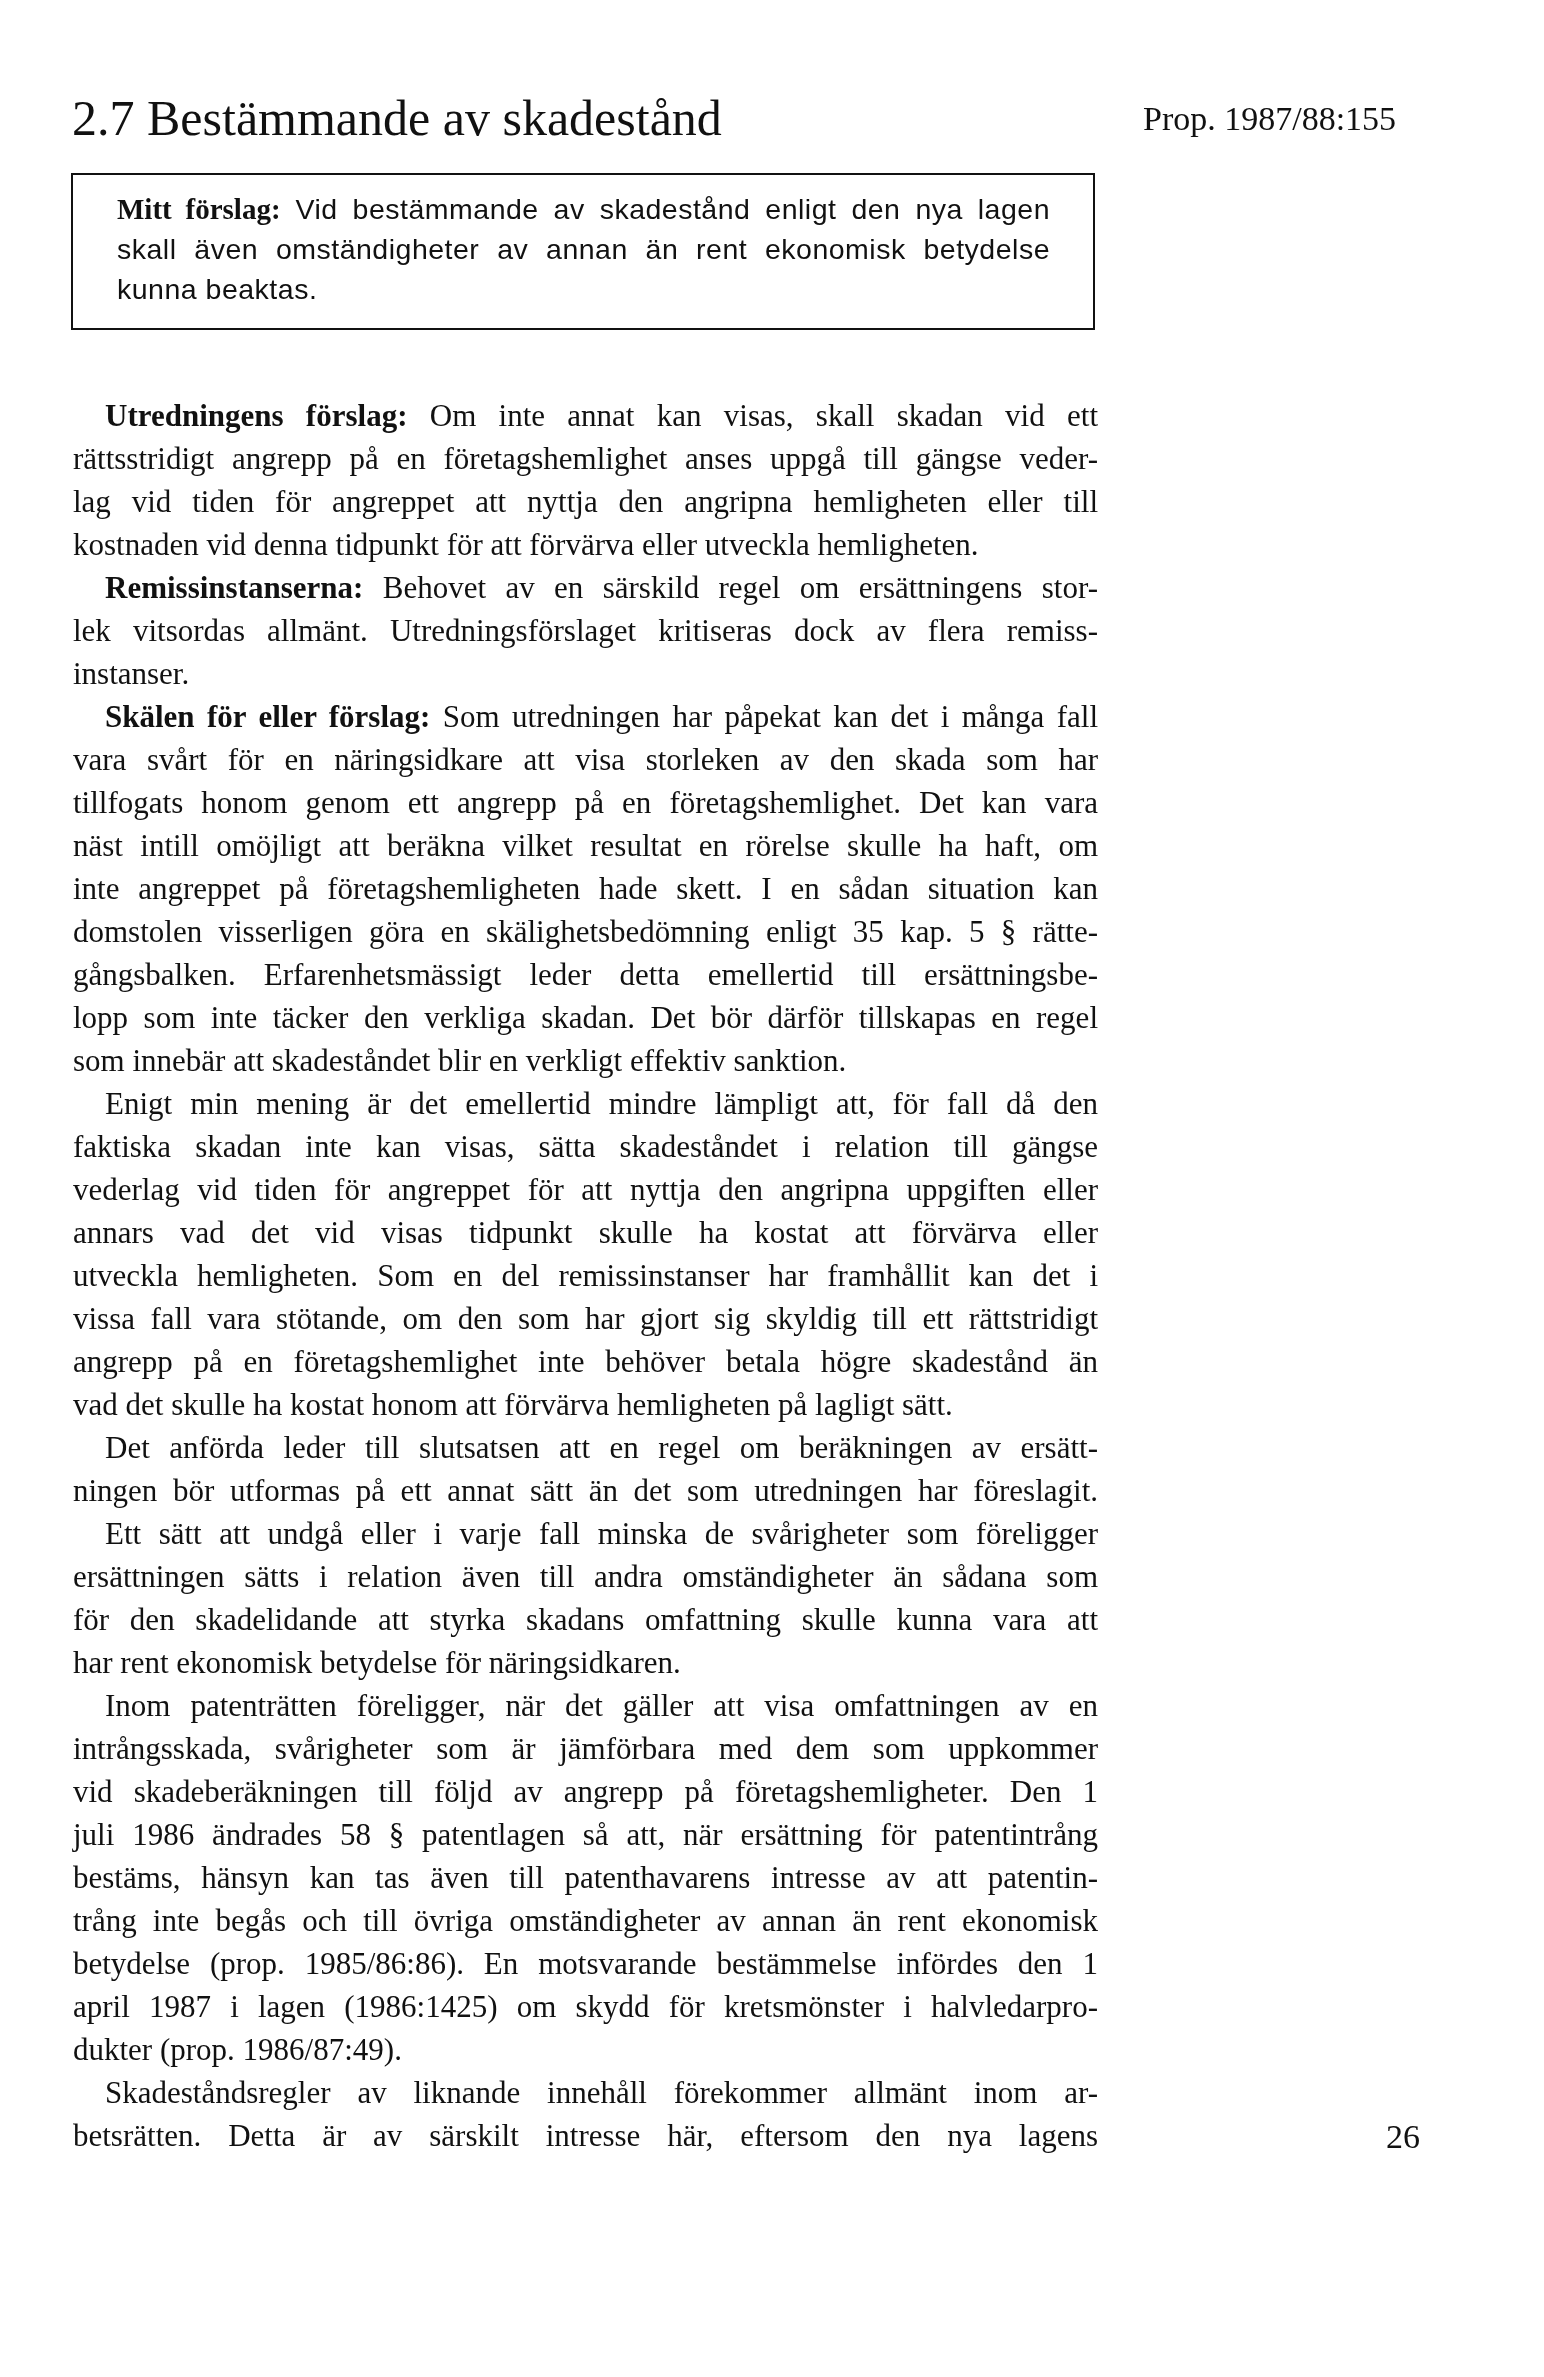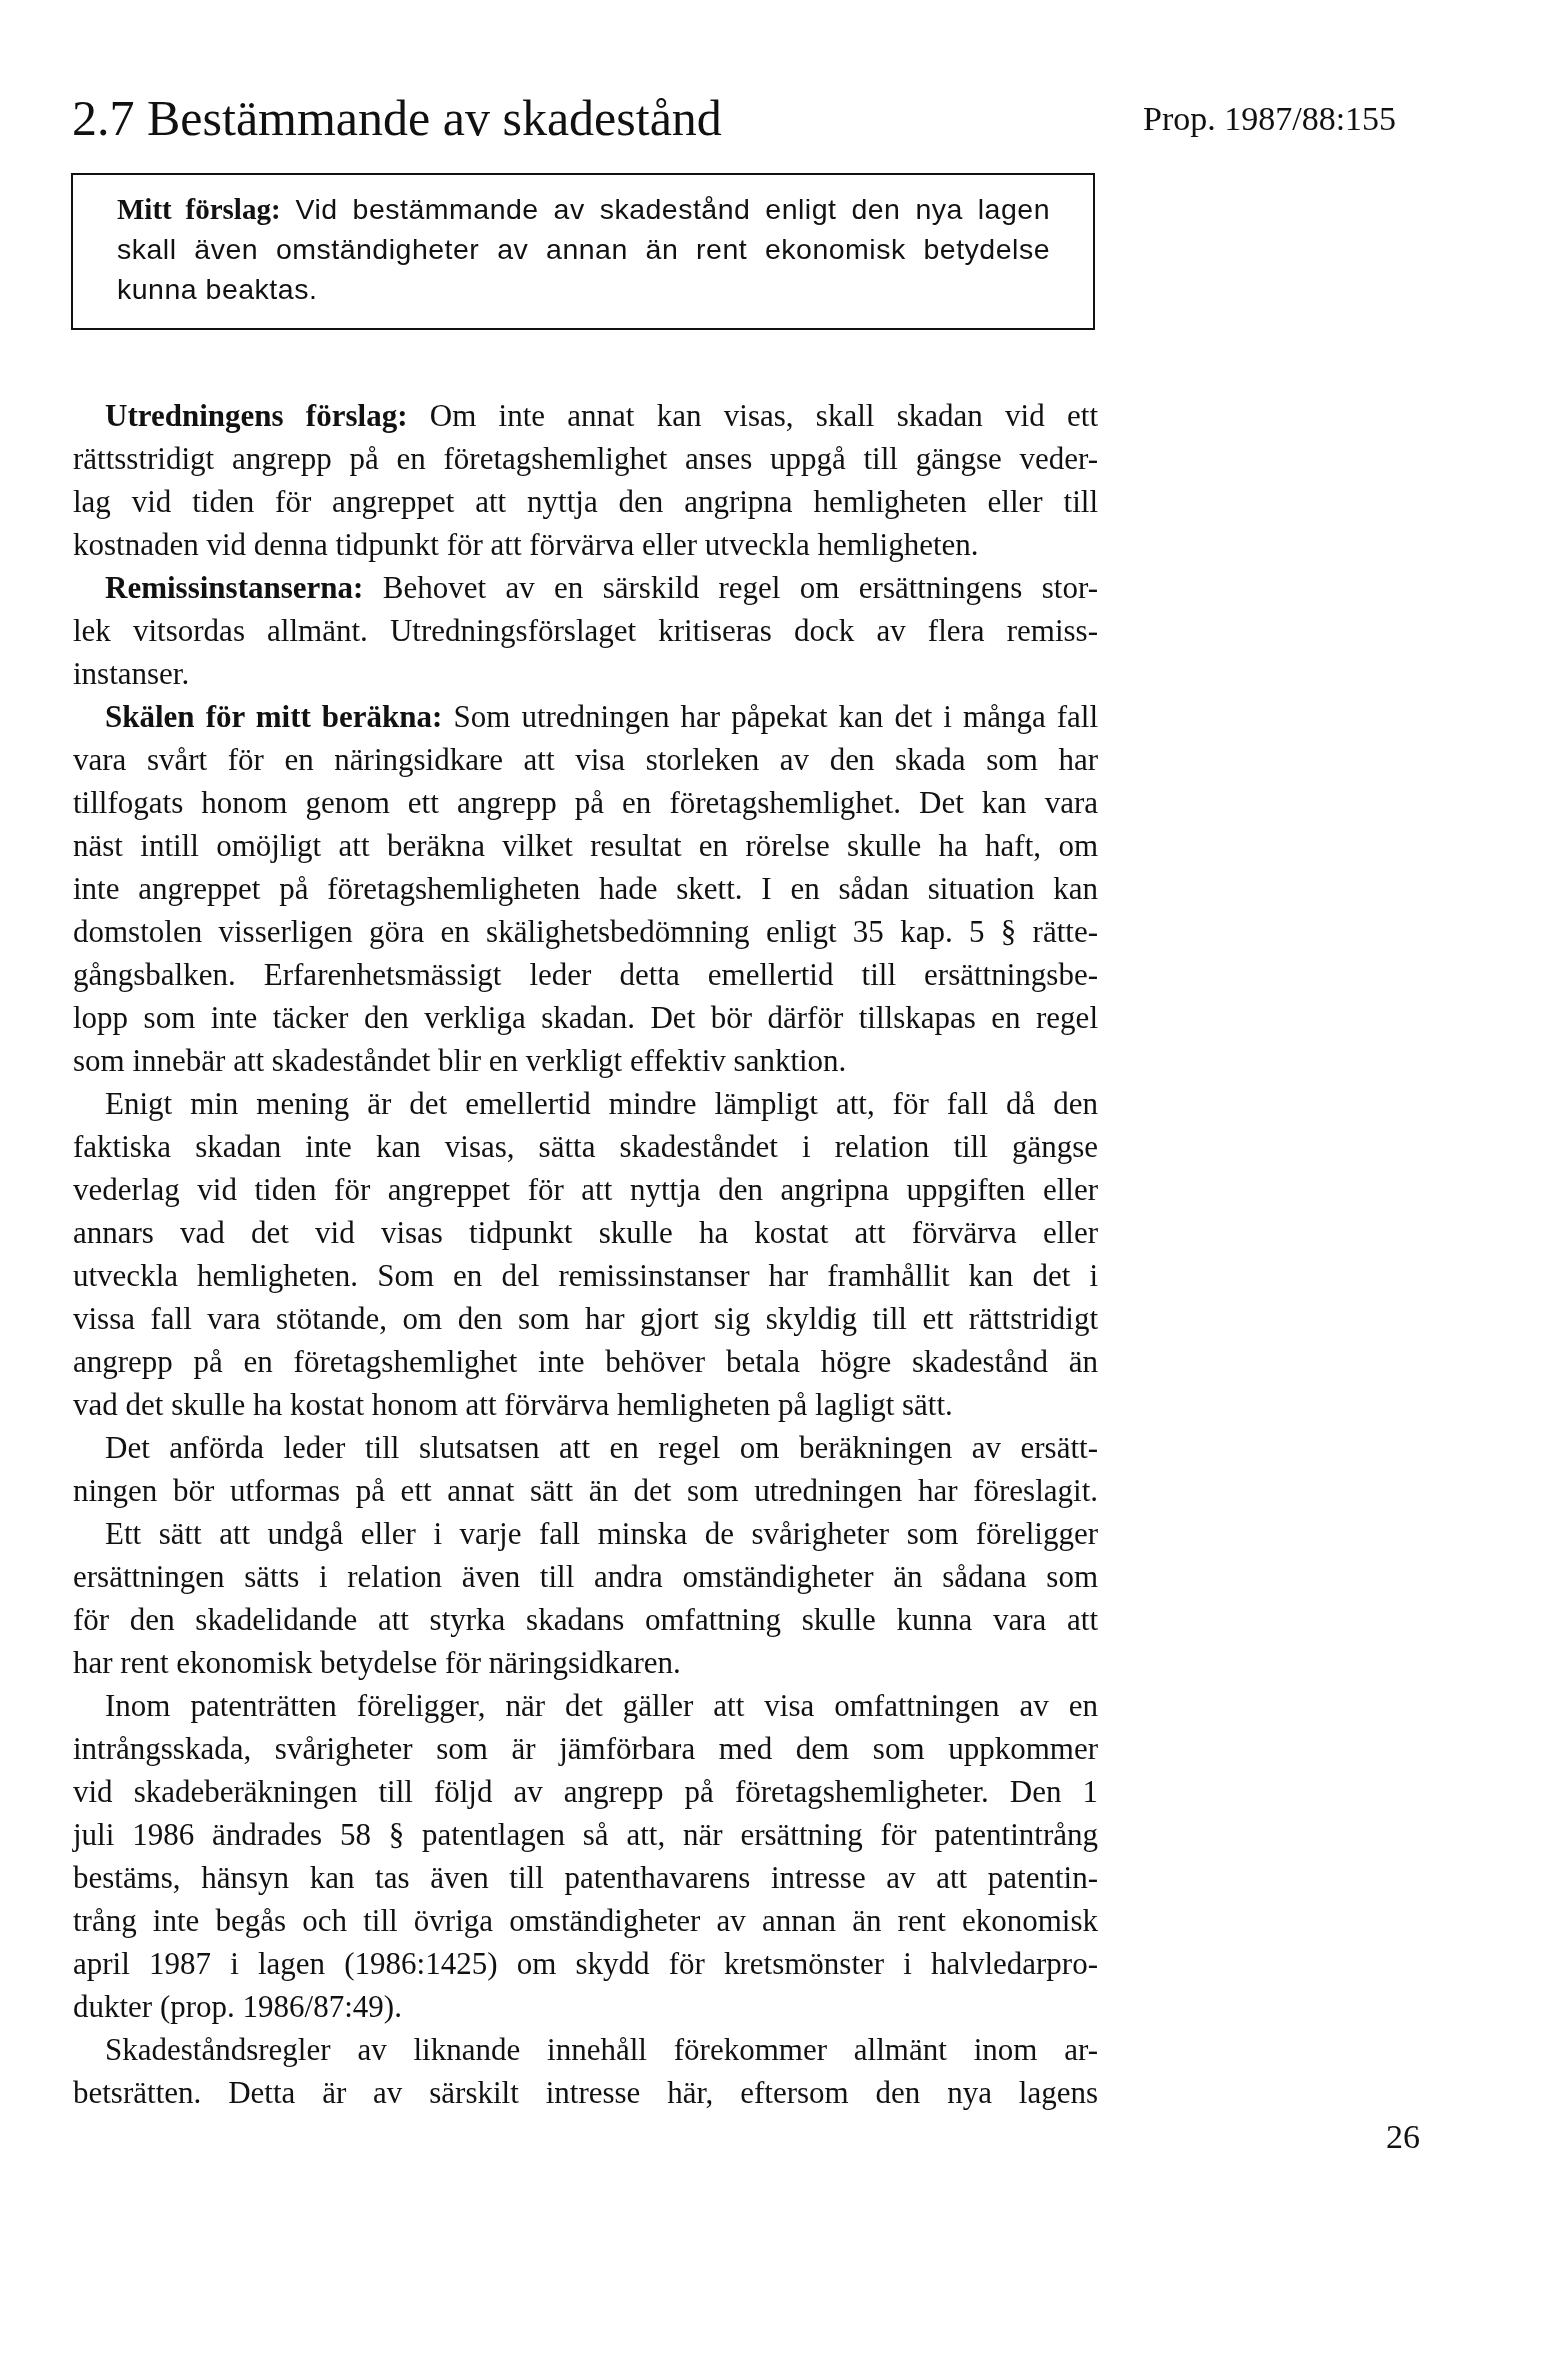--- a/index.html
+++ b/index.html
@@ -27,21 +27,21 @@
 </div>
 
 <div class="body" id="body-lines">
     <div class="line just ind"><b>Utredningens förslag:</b><span> Om inte annat kan visas, skall skadan vid ett</span></div>
     <div class="line just"><span>rättsstridigt angrepp på en företagshemlighet anses uppgå till gängse veder-</span></div>
     <div class="line just"><span>lag vid tiden för angreppet att nyttja den angripna hemligheten eller till</span></div>
     <div class="line"><span>kostnaden vid denna tidpunkt för att förvärva eller utveckla hemligheten.</span></div>
     <div class="line just ind"><b>Remissinstanserna:</b><span> Behovet av en särskild regel om ersättningens stor-</span></div>
     <div class="line just"><span>lek vitsordas allmänt. Utredningsförslaget kritiseras dock av flera remiss-</span></div>
     <div class="line"><span>instanser.</span></div>
-    <div class="line just ind"><b>Skälen för mitt beräkna:</b><span> Som utredningen har påpekat kan det i många fall</span></div>
+    <div class="line just ind"><b>Skälen för eller förslag:</b><span> Som utredningen har påpekat kan det i många fall</span></div>
     <div class="line just"><span>vara svårt för en näringsidkare att visa storleken av den skada som har</span></div>
     <div class="line just"><span>tillfogats honom genom ett angrepp på en företagshemlighet. Det kan vara</span></div>
     <div class="line just"><span>näst intill omöjligt att beräkna vilket resultat en rörelse skulle ha haft, om</span></div>
     <div class="line just"><span>inte angreppet på företagshemligheten hade skett. I en sådan situation kan</span></div>
     <div class="line just"><span>domstolen visserligen göra en skälighetsbedömning enligt 35 kap. 5 § rätte-</span></div>
     <div class="line just"><span>gångsbalken. Erfarenhetsmässigt leder detta emellertid till ersättningsbe-</span></div>
     <div class="line just"><span>lopp som inte täcker den verkliga skadan. Det bör därför tillskapas en regel</span></div>
     <div class="line"><span>som innebär att skadeståndet blir en verkligt effektiv sanktion.</span></div>
     <div class="line just ind"><span>Enigt min mening är det emellertid mindre lämpligt att, för fall då den</span></div>
     <div class="line just"><span>faktiska skadan inte kan visas, sätta skadeståndet i relation till gängse</span></div>
@@ -56,20 +56,21 @@
     <div class="line just ind"><span>Ett sätt att undgå eller i varje fall minska de svårigheter som föreligger</span></div>
     <div class="line just"><span>ersättningen sätts i relation även till andra omständigheter än sådana som</span></div>
     <div class="line just"><span>för den skadelidande att styrka skadans omfattning skulle kunna vara att</span></div>
     <div class="line"><span>har rent ekonomisk betydelse för näringsidkaren.</span></div>
     <div class="line just ind"><span>Inom patenträtten föreligger, när det gäller att visa omfattningen av en</span></div>
     <div class="line just"><span>intrångsskada, svårigheter som är jämförbara med dem som uppkommer</span></div>
     <div class="line just"><span>vid skadeberäkningen till följd av angrepp på företagshemligheter. Den 1</span></div>
     <div class="line just"><span>juli 1986 ändrades 58 § patentlagen så att, när ersättning för patentintrång</span></div>
     <div class="line just"><span>bestäms, hänsyn kan tas även till patenthavarens intresse av att patentin-</span></div>
     <div class="line just"><span>trång inte begås och till övriga omständigheter av annan än rent ekonomisk</span></div>
+    <div class="line just"><span>betydelse (prop. 1985/86:86). En motsvarande bestämmelse infördes den 1</span></div>
     <div class="line just"><span>april 1987 i lagen (1986:1425) om skydd för kretsmönster i halvledarpro-</span></div>
     <div class="line"><span>dukter (prop. 1986/87:49).</span></div>
     <div class="line just ind"><span>Skadeståndsregler av liknande innehåll förekommer allmänt inom ar-</span></div>
     <div class="line just"><span>betsrätten. Detta är av särskilt intresse här, eftersom den nya lagens</span></div>
   </div>
 
 <div class="pagenum">26</div>
 
 
 </body></html>

